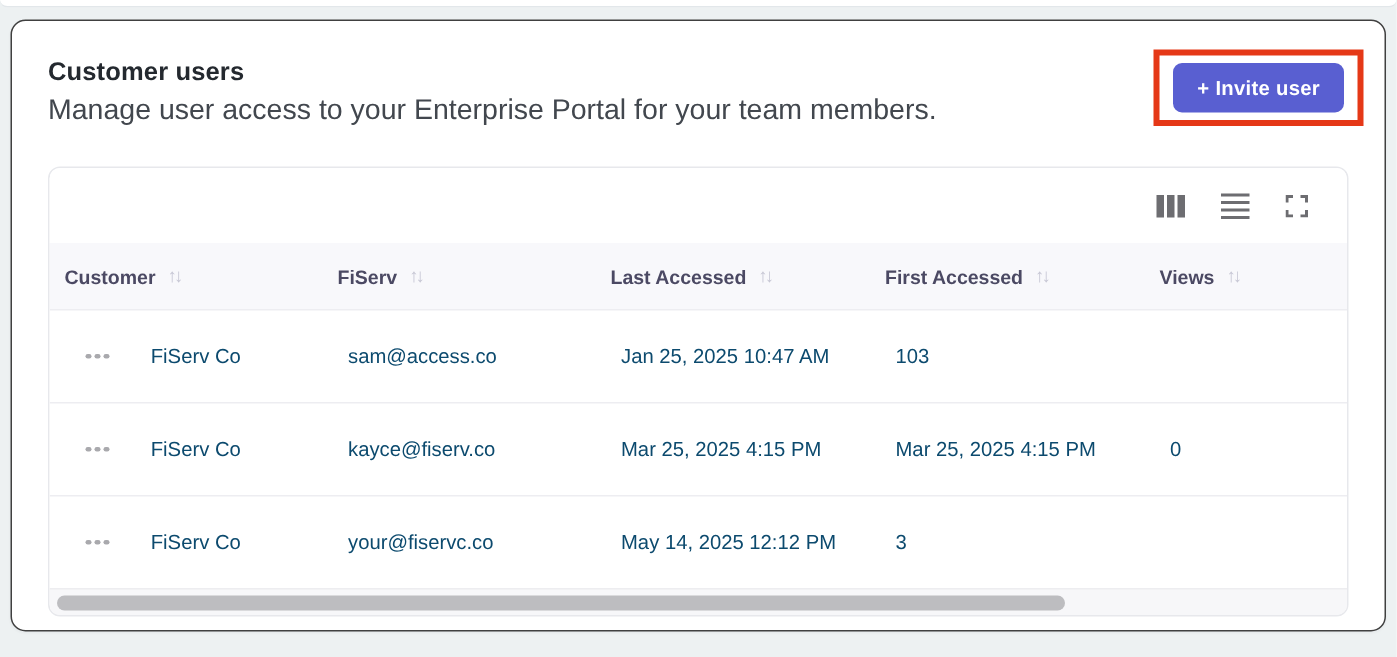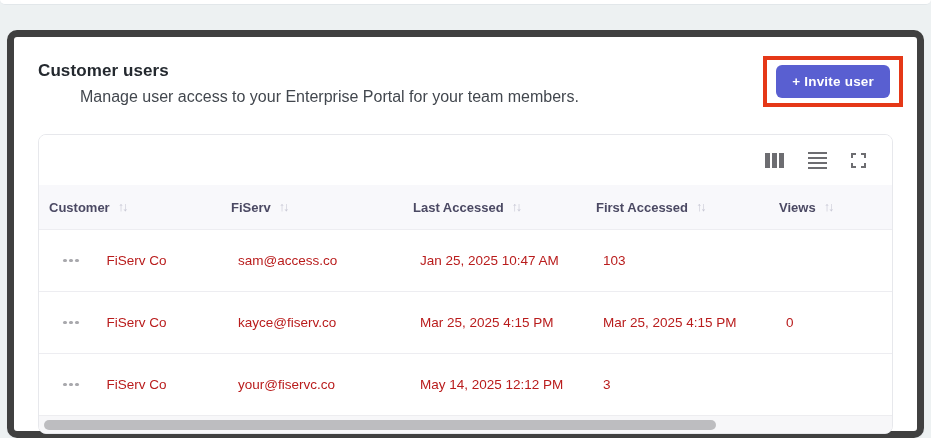--- a/index.html
+++ b/index.html
@@ -9,35 +9,35 @@
     font-family: "Liberation Sans", sans-serif;
     overflow: hidden;
     position: relative;
   }
   .top-strip {
     position: absolute; top: 0; left: 0; width: 931px; height: 5px;
     background: #ffffff; border-bottom: 1px solid #e2e7ea;
     border-radius: 0 0 6px 6px;
   }
   .card {
-    position: absolute; left: 7px; top: 30px;
+    position: absolute; left: 7px; top: 13px;
     width: 917px; height: 408px;
     background: #ffffff;
-    border: 7px solid #404040;
+    border: 1px solid #404040;
     border-radius: 10px;
     box-shadow: 0 1px 2px rgba(20,30,40,.04);
     padding: 23px 24px 13px 24px;
   }
   .card-header { display: flex; justify-content: space-between; align-items: flex-start; }
   .page-title {
     font-size: 17px; font-weight: bold; color: #24292f;
     line-height: 22px; letter-spacing: .1px;
   }
   .page-subtitle {
-    margin-top: 6px; font-size: 16px; color: #42474e; line-height: 17px; margin-left: 42px;
+    margin-top: 6px; font-size: 19px; color: #42474e; line-height: 17px;
   }
   .invite-highlight {
     border: 4px solid #e53817;
     padding: 5px 9px;
     margin: -4px -10px 0 0;
     background: #ffffff;
   }
   .invite-btn {
     display: inline-block;
     background: #595fd1; color: #ffffff;
@@ -74,21 +74,21 @@
   }
   .th { display: flex; align-items: flex-start; cursor: pointer; }
   .th:first-child { padding-left: 10px; }
   .sort-icon {
     color: #c7c7d4; font-size: 12.5px; font-weight: normal;
     margin-left: 8px; letter-spacing: -2px;
   }
   .trow {
     height: 62px; background: #ffffff;
     border-top: 1px solid #ededf1;
-    font-size: 13.5px; color: #b91c1c;
+    font-size: 13.5px; color: #0c4a6e;
   }
   .cell { padding-left: 7px; }
   .cell-actions { display: flex; align-items: center; padding-left: 0; }
   .dots {
     display: inline-flex; gap: 2.5px; margin-left: 24px;
     padding: 4px 0; cursor: pointer;
   }
   .dots .dot { width: 3.5px; height: 3.5px; border-radius: 50%; background: #a9a9ad; }
   .customer-name { margin-left: 28px; }
   .hscroll {

